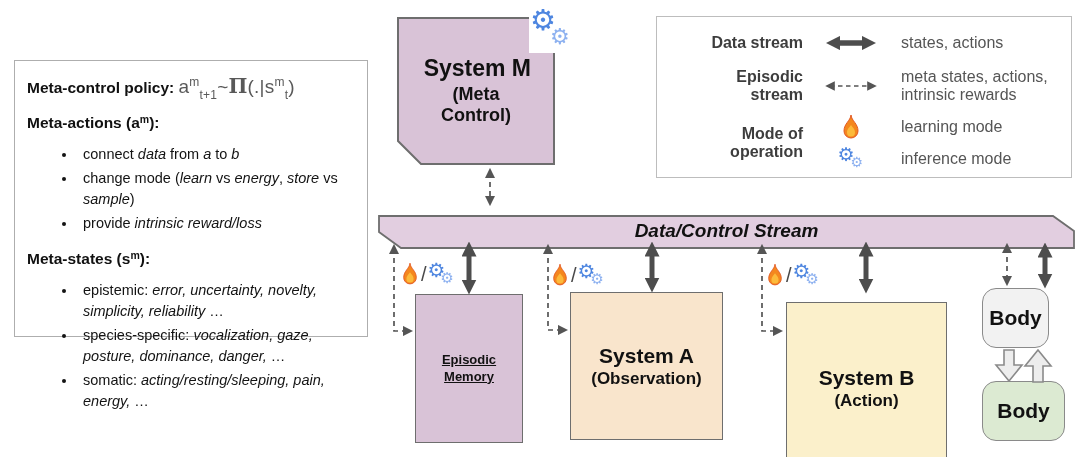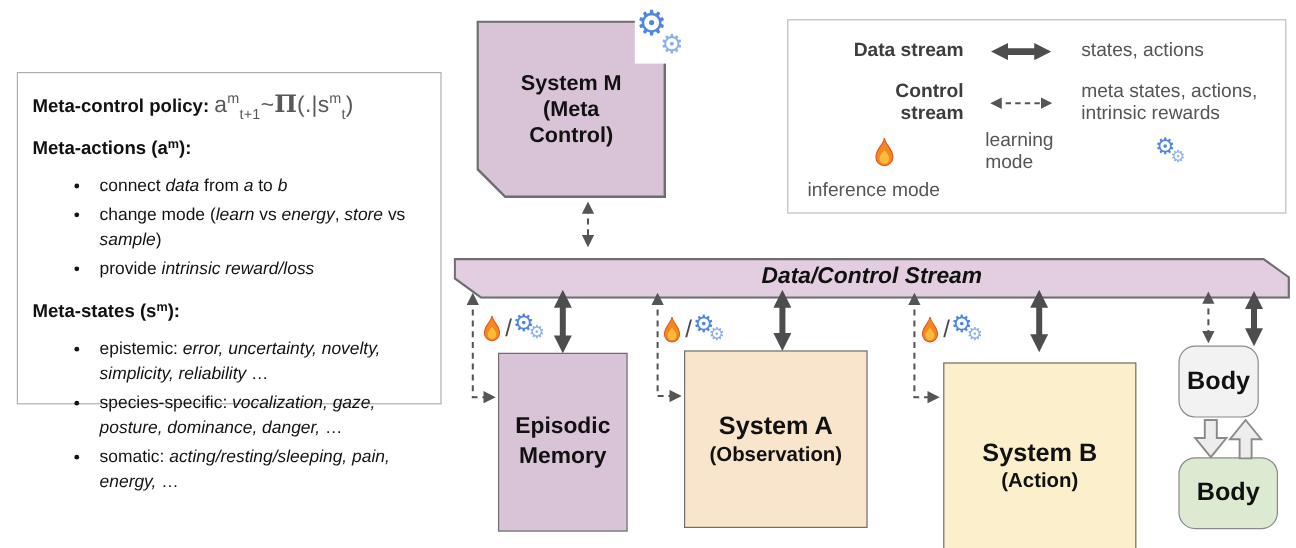--- a/index.html
+++ b/index.html
@@ -26,36 +26,36 @@
   .left-panel li{font-size:14.5px; color:#131313; line-height:1.45; padding-left:6px; margin-bottom:3px;}
 
   
   .dbox{position:absolute; display:flex; flex-direction:column; align-items:center;
     justify-content:center; text-align:center; color:#111;}
   .dbox .title{font-weight:700;}
   .dbox .subtitle{font-weight:700;}
   .rect{border:1.6px solid var(--line);}
 
   .episodic{left:415px; top:294px; width:108px; height:149px; background:var(--mauve-dark);}
-  .episodic .title{font-size:19px; line-height:1.3;}
+  .episodic .title{font-size:13px; line-height:1.3;text-decoration:underline;}
   .system-a{left:570px; top:292px; width:153px; height:148px; background:var(--peach);}
   .system-b{left:786px; top:302px; width:161px; height:172px; background:var(--yellow);align-items:center;}
   .system-a .title,.system-b .title{font-size:21px;}
   .system-a .subtitle,.system-b .subtitle{font-size:17px; margin-top:1px;}
   .body-box{left:982px; top:288px; width:67px; height:60px; background:var(--graybox);
     border:1.8px solid #8a8a8a; border-radius:14px;}
   .world-box{left:982px; top:381px; width:83px; height:60px; background:var(--green);
     border:1.8px solid #8a8a8a; border-radius:14px;}
   .body-box .title,.world-box .title{font-size:21px;}
 
   
   .system-m{left:397px; top:17px; width:158px; height:148px;}
   .system-m svg.shape{position:absolute; left:0; top:0;}
   .system-m .txt{position:relative; z-index:2;}
-  .system-m .title{font-size:18px; line-height:1.12; width:110px; margin:0 auto;}
+  .system-m .title{font-size:23px; line-height:1.12; width:110px; margin:0 auto;text-align:right;}
   .system-m .subtitle{font-size:18px; line-height:1.15; width:90px; margin:2px auto 0;}
 
   .gear-patch{position:absolute; left:529px; top:10px; width:46px; height:43px; background:#fff; z-index:3;}
   .gear-glyph{color:var(--gear); position:absolute; line-height:1;}
   .gear-glyph.g1{font-size:29px; left:1px; top:-4px;}
   .gear-glyph.g2{font-size:22px; left:21px; top:16px; color:var(--gear-light);}
 
   
   .stream-bar{position:absolute; left:378px; top:215px; width:697px; height:45px;}
   .stream-bar .label{position:absolute; left:0; right:0; top:5px; text-align:center;
@@ -156,33 +156,34 @@
           <defs>
         <marker id="lgBig" viewBox="0 0 10 10" refX="5" refY="5" markerWidth="2.6" markerHeight="2.6" orient="auto-start-reverse">
               <path d="M0 0 L10 5 L0 10 Z" fill="#4d4d4d"></path>
             </marker>
           </defs>
         <line x1="11" y1="9" x2="47" y2="9" stroke="#4d4d4d" stroke-width="5.5" marker-start="url(#lgBig)" marker-end="url(#lgBig)"></line>
         </svg>
     </div>
     <div class="desc">states, actions</div>
 
-    <div class="lab">Control stream</div>
+    <div class="lab">Episodic stream</div>
     <div class="sym">
       <svg width="58" height="14">
           <defs>
         <marker id="lgSm" viewBox="0 0 10 10" refX="5" refY="5" markerWidth="6" markerHeight="6" orient="auto-start-reverse">
               <path d="M0 0 L10 5 L0 10 Z" fill="#555"></path>
             </marker>
           </defs>
         <line x1="8" y1="7" x2="50" y2="7" stroke="#555" stroke-width="1.6" stroke-dasharray="4.5 3.5" marker-start="url(#lgSm)" marker-end="url(#lgSm)"></line>
         </svg>
     </div>
     <div class="desc">meta states, actions, intrinsic rewards</div>
 
+    <div class="lab mode-lab">Mode of operation</div>
     <div class="sym">
       <svg width="20" height="26" viewBox="0 0 20 26">
         <path d="M10 1 C10.6 7 17 9.5 17 17 A7 7 0 0 1 3 17 C3 9.5 9.4 7 10 1 Z" fill="#f4871e" stroke="#e25822" stroke-width="1"></path>
         <path d="M10 11 C12 14 14 15 14 18.5 A4 4 0 0 1 6 18.5 C6 15 8 14 10 11 Z" fill="#fcba3b"></path>
       </svg>
     </div>
     <div class="desc">learning mode</div>
 
     <div class="sym">
       <span class="gear-cluster">

